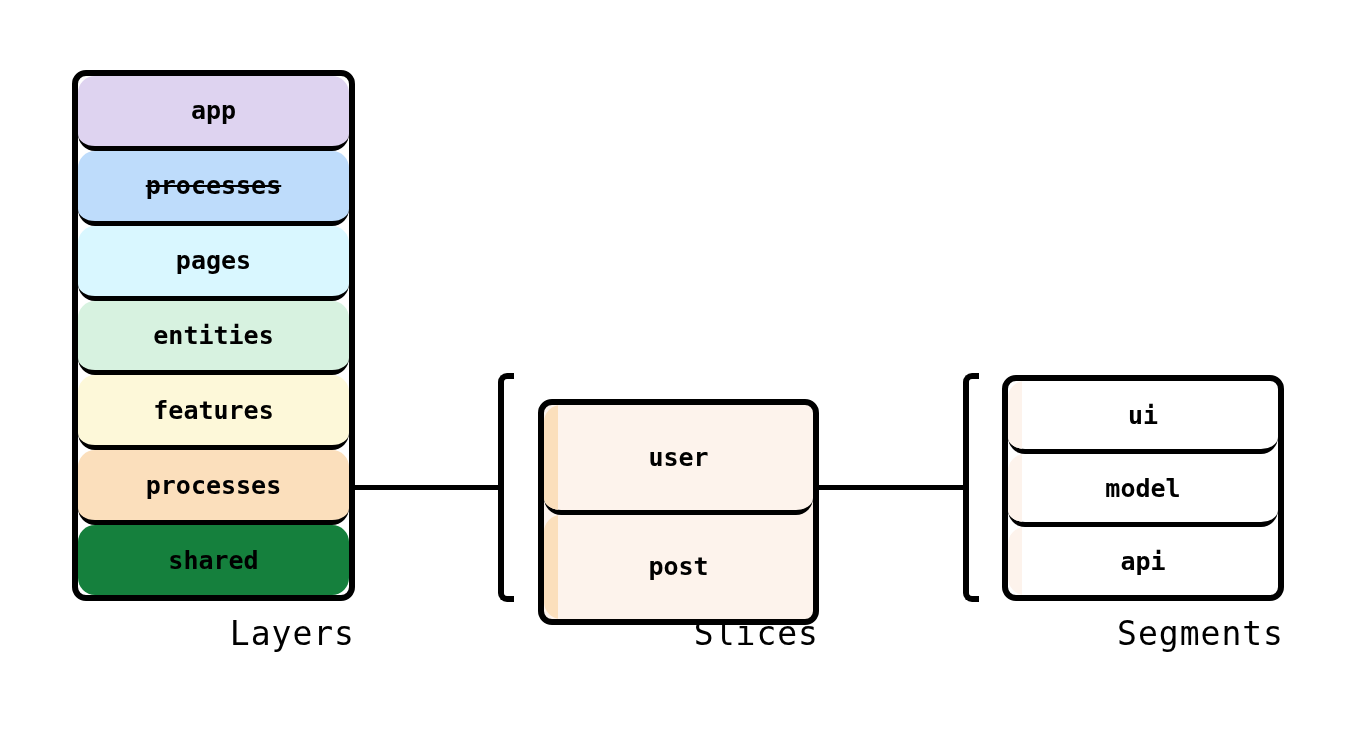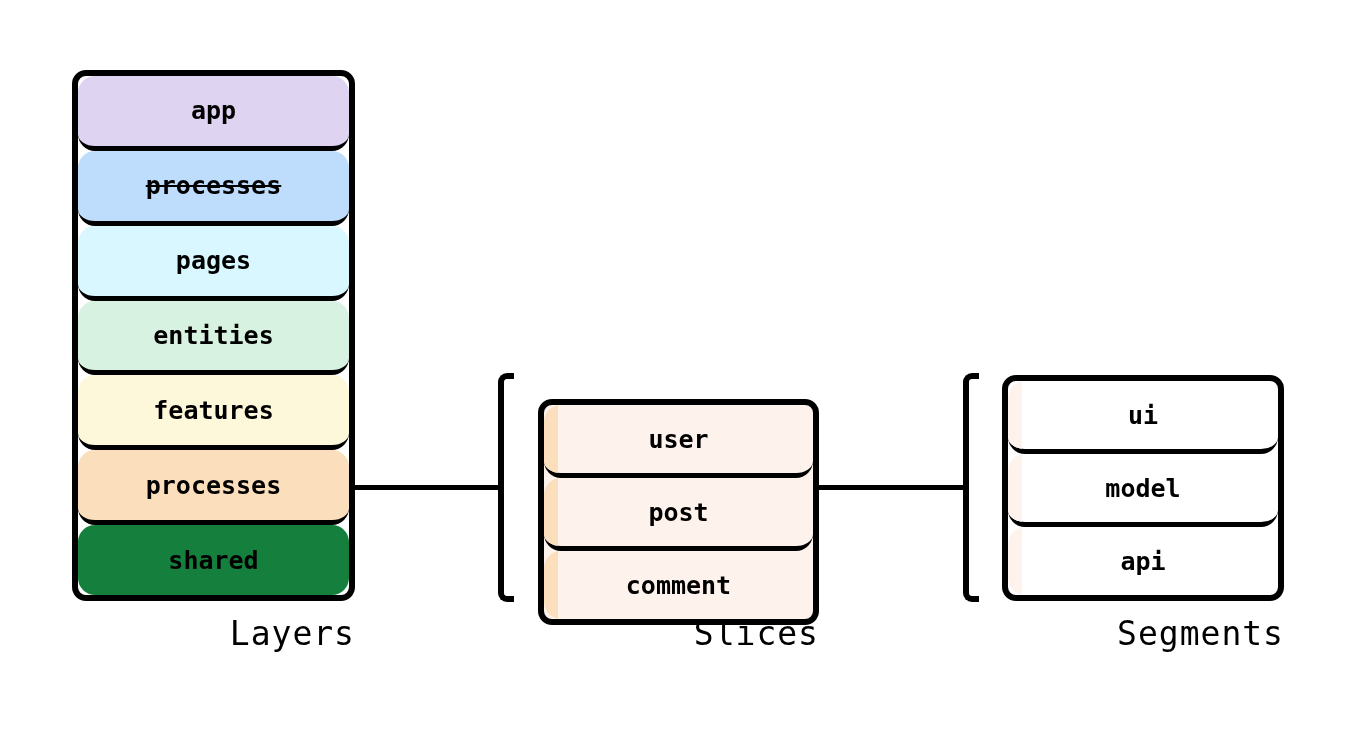--- a/index.html
+++ b/index.html
@@ -166,24 +166,20 @@
 
   <div class="stack" id="slices-stack" style="background: rgb(253, 243, 236);">
     <div class="row" style="background: rgb(253, 243, 236);">
       <span class="stripe" style="background: rgb(251, 223, 188);"></span>
       <span class="row-label">user</span>
     </div>
     <div class="row" style="background: rgb(253, 243, 236);">
       <span class="stripe" style="background: rgb(251, 223, 188);"></span>
       <span class="row-label">post</span>
     </div>
-    <div class="row" style="background: rgb(253, 243, 236);">
-      <span class="stripe" style="background: rgb(251, 223, 188);"></span>
-      <span class="row-label">comment</span>
-    </div>
   </div>
 
   <div class="connector" id="connector-slices-segments"></div>
 
   <div class="bracket" id="bracket-segments"></div>
 
   <div class="stack" id="segments-stack" style="background: rgb(255, 255, 255);">
     <div class="row" style="background: rgb(255, 255, 255);">
       <span class="stripe" style="background: rgb(253, 243, 236);"></span>
       <span class="row-label">ui</span>

